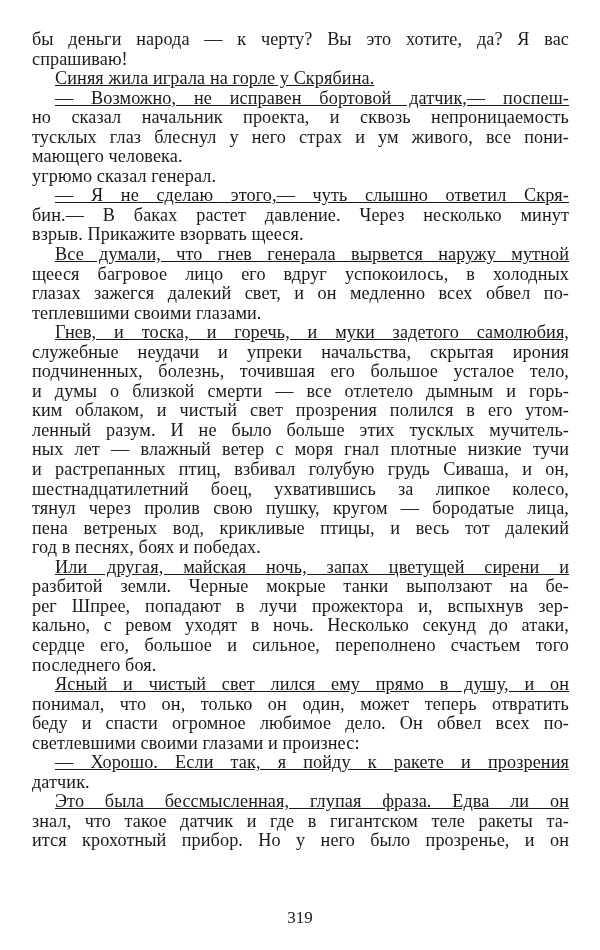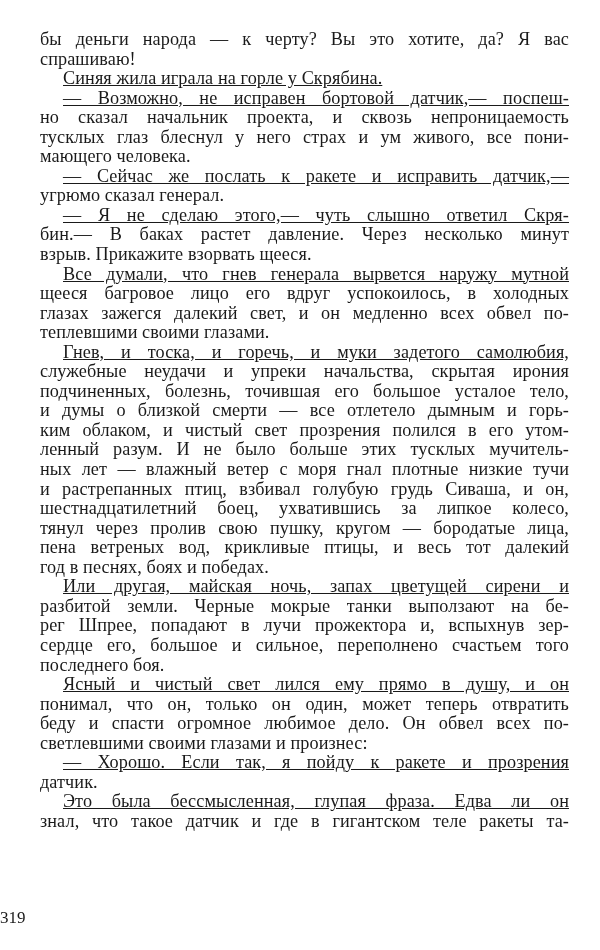--- a/index.html
+++ b/index.html
@@ -8,42 +8,41 @@
     position: relative;
   }
   .page {
     position: absolute; left: 32px; top: 30px; width: 537px;
     font-family: "Liberation Serif", "DejaVu Serif", serif;
     font-size: 18.2px; line-height: 19.55px; color: #1a1a1a;
     letter-spacing: 0.1px;
   }
   .line {
     display: block; height: 19.55px; white-space: nowrap;
-    text-align: justify; text-align-last: justify; margin-left: 8px;
+    text-align: justify; text-align-last: justify;
   }
   .line.last { text-align-last: left; }
   .line.indent { padding-left: 23px; text-decoration: underline; }
   .page-number {
-    position: absolute; top: 908px; left: 0; width: 600px; 
+    position: absolute; top: 908px; left: 0; width: 600px; text-align: center;
     font-family: "Liberation Serif", "DejaVu Serif", serif;
     font-size: 17px; color: #1a1a1a;
   }
 </style>
 </head>
 <body>
 
 <div class="page" id="page-body">
     <span class="line">бы деньги народа — к черту? Вы это хотите, да? Я вас</span>
     <span class="line last">спрашиваю!</span>
     <span class="line indent last">Синяя жила играла на горле у Скрябина.</span>
     <span class="line indent">— Возможно, не исправен бортовой датчик,— поспеш-</span>
     <span class="line">но сказал начальник проекта, и сквозь непроницаемость</span>
     <span class="line">тусклых глаз блеснул у него страх и ум живого, все пони-</span>
     <span class="line last">мающего человека.</span>
-    <span class="line indent">— Сейчас же послать к ракете и исправить датчик,—</span>
     <span class="line last">угрюмо сказал генерал.</span>
     <span class="line indent">— Я не сделаю этого,— чуть слышно ответил Скря-</span>
     <span class="line">бин.— В баках растет давление. Через несколько минут</span>
     <span class="line last">взрыв. Прикажите взорвать щееся.</span>
     <span class="line indent">Все думали, что гнев генерала вырвется наружу мутной</span>
     <span class="line">щееся багровое лицо его вдруг успокоилось, в холодных</span>
     <span class="line">глазах зажегся далекий свет, и он медленно всех обвел по-</span>
     <span class="line last">теплевшими своими глазами.</span>
     <span class="line indent">Гнев, и тоска, и горечь, и муки задетого самолюбия,</span>
     <span class="line">служебные неудачи и упреки начальства, скрытая ирония</span>
@@ -53,24 +52,26 @@
     <span class="line">ленный разум. И не было больше этих тусклых мучитель-</span>
     <span class="line">ных лет — влажный ветер с моря гнал плотные низкие тучи</span>
     <span class="line">и растрепанных птиц, взбивал голубую грудь Сиваша, и он,</span>
     <span class="line">шестнадцатилетний боец, ухватившись за липкое колесо,</span>
     <span class="line">тянул через пролив свою пушку, кругом — бородатые лица,</span>
     <span class="line">пена ветреных вод, крикливые птицы, и весь тот далекий</span>
     <span class="line last">год в песнях, боях и победах.</span>
     <span class="line indent">Или другая, майская ночь, запах цветущей сирени и</span>
     <span class="line">разбитой земли. Черные мокрые танки выползают на бе-</span>
     <span class="line">рег Шпрее, попадают в лучи прожектора и, вспыхнув зер-</span>
+    <span class="line">кально, с ревом уходят в ночь. Несколько секунд до атаки,</span>
     <span class="line">сердце его, большое и сильное, переполнено счастьем того</span>
     <span class="line last">последнего боя.</span>
     <span class="line indent">Ясный и чистый свет лился ему прямо в душу, и он</span>
     <span class="line">понимал, что он, только он один, может теперь отвратить</span>
     <span class="line">беду и спасти огромное любимое дело. Он обвел всех по-</span>
     <span class="line last">светлевшими своими глазами и произнес:</span>
     <span class="line indent">— Хорошо. Если так, я пойду к ракете и прозрения</span>
     <span class="line last">датчик.</span>
     <span class="line indent">Это была бессмысленная, глупая фраза. Едва ли он</span>
     <span class="line">знал, что такое датчик и где в гигантском теле ракеты та-</span>
+    <span class="line">ится крохотный прибор. Но у него было прозренье, и он</span>
   </div>
 <div class="page-number">319</div>
 
 </body></html>

